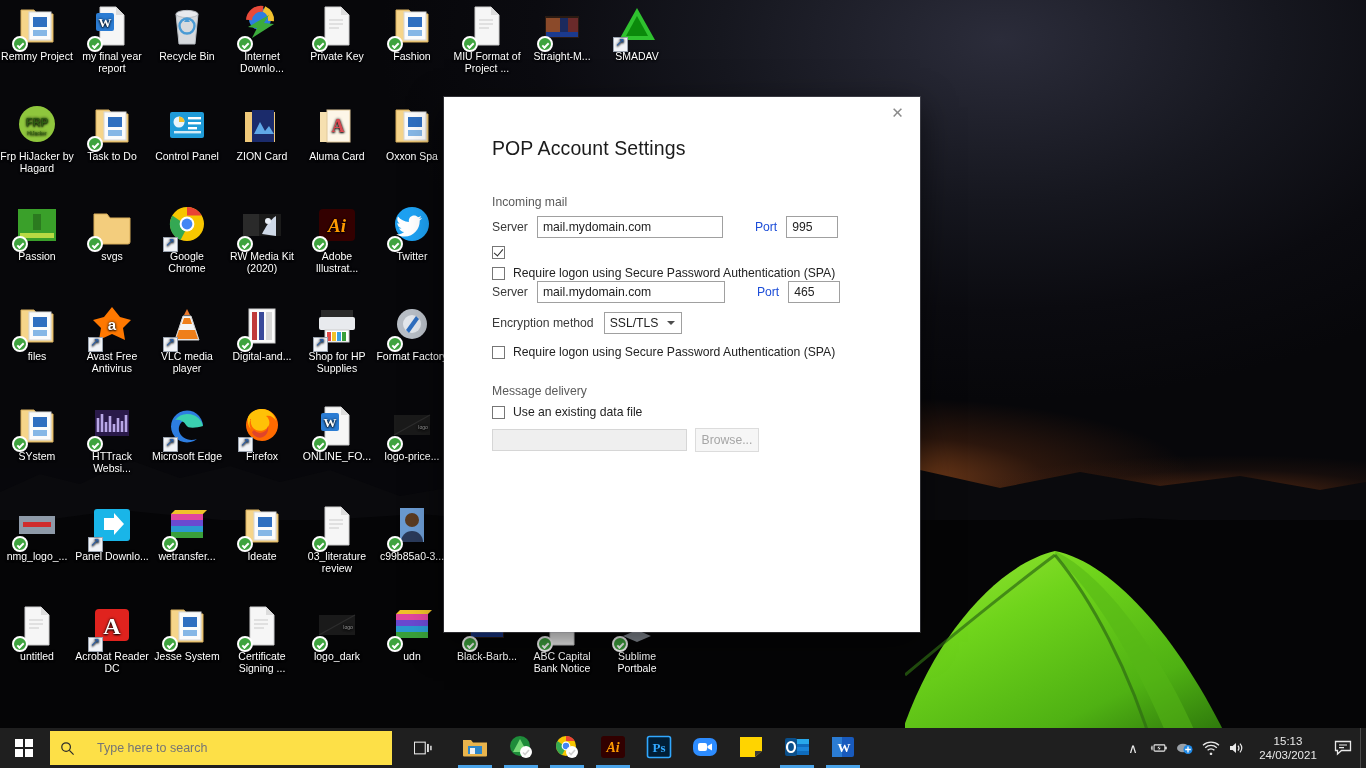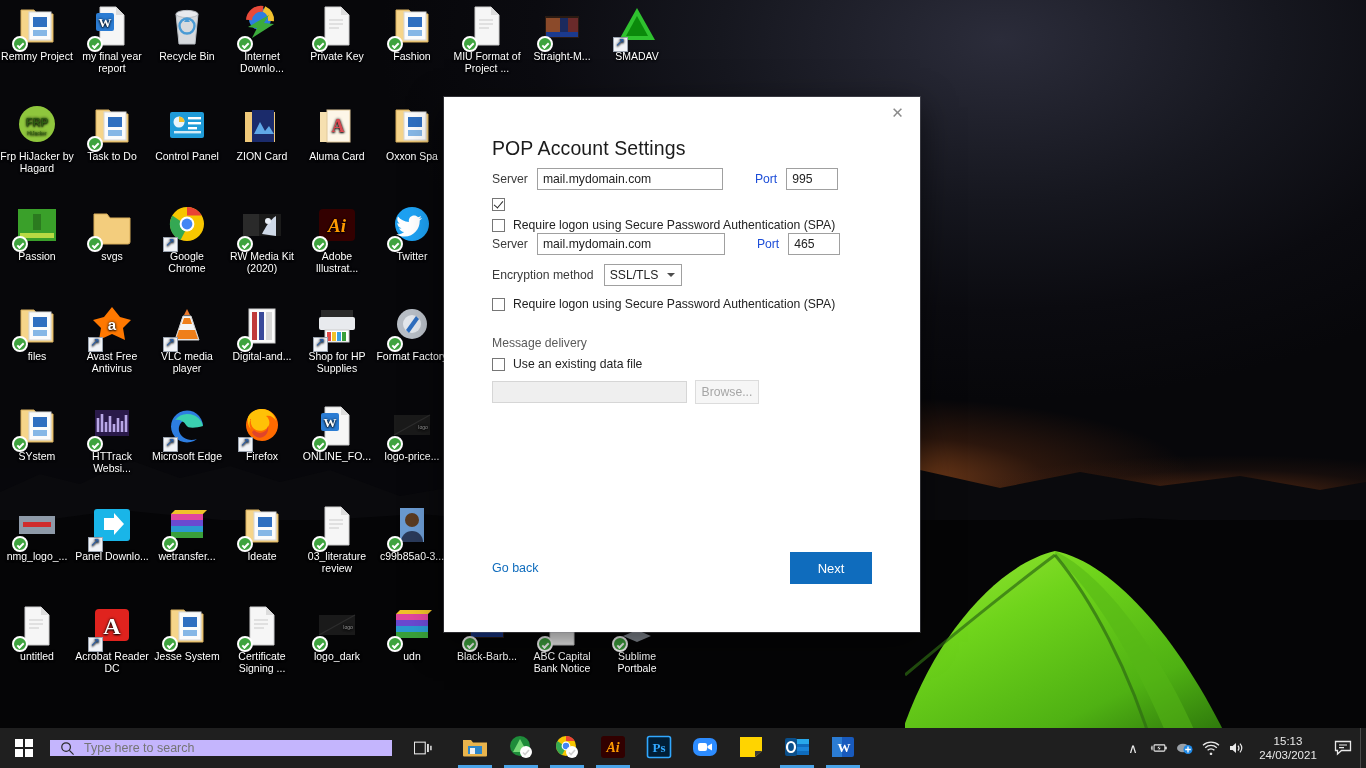--- a/index.html
+++ b/index.html
@@ -226,23 +226,24 @@
   }
   #start-button {
     width: 48px; height: 40px;
     display: flex; align-items: center; justify-content: center;
     cursor: pointer;
   }
   .win-logo { display: grid; grid-template-columns: 8px 8px; grid-template-rows: 8px 8px; gap: 2px; }
   .win-logo i { background: #ffffff; display: block; }
 
   #search-box {
-    width: 342px; height: 16px; margin-left: 2px;
-    background: #c4b5fd; display: flex; align-items: center;
+    width: 342px; height: 34px; margin-left: 2px;
+    background: #fde047; display: flex; align-items: center;
     cursor: text;
+    gap: 13px;
   }
   #search-box .sicon {
     width: 34px; display: flex; align-items: center; justify-content: center;
     color: #2b2b2b; font-size: 14px;
   }
   #search-input {
     border: 0; outline: none; background: transparent;
     font-family: "Liberation Sans", sans-serif; font-size: 12.5px; color: #3c3c3c;
     width: 280px;
   }
@@ -585,20 +586,21 @@
 
   <div id="dialog">
 
     <button id="dialog-close">✕</button>
 
     <div class="dlg-body">
 
       <div class="dlg-title">POP Account Settings</div>
 
 
+      <div class="sect-head">Incoming mail</div>
 
       <div class="row">
         <span class="lab">Server</span>
         <input class="txtin srv-in" type="text" value="mail.mydomain.com" style="">
         <span class="port-lab">Port</span>
         <input class="txtin port-in" type="text" value="995" style="">
       </div>
 
       <label class="cbrow">
         <input class="cbox" type="checkbox" checked="" style="">
@@ -636,24 +638,20 @@
         <input class="cbox" type="checkbox" style="">
         <span class="cbtext">Use an existing data file</span>
       </label>
 
       <div class="datafile-row">
         <input class="datafile-in" type="text" disabled="" value="" style="">
         <button class="browse-btn" disabled="">Browse...</button>
       </div>
     </div>
 
-    <div class="dlg-footer">
-      <a class="goback" href="#">Go back</a>
-      <button class="next-btn">Next</button>
-    </div>
   </div>
 
   <div id="taskbar">
 
     <div id="start-button">
       <span class="win-logo">
         <i></i>
           <i></i>
           <i></i>
           <i></i>

